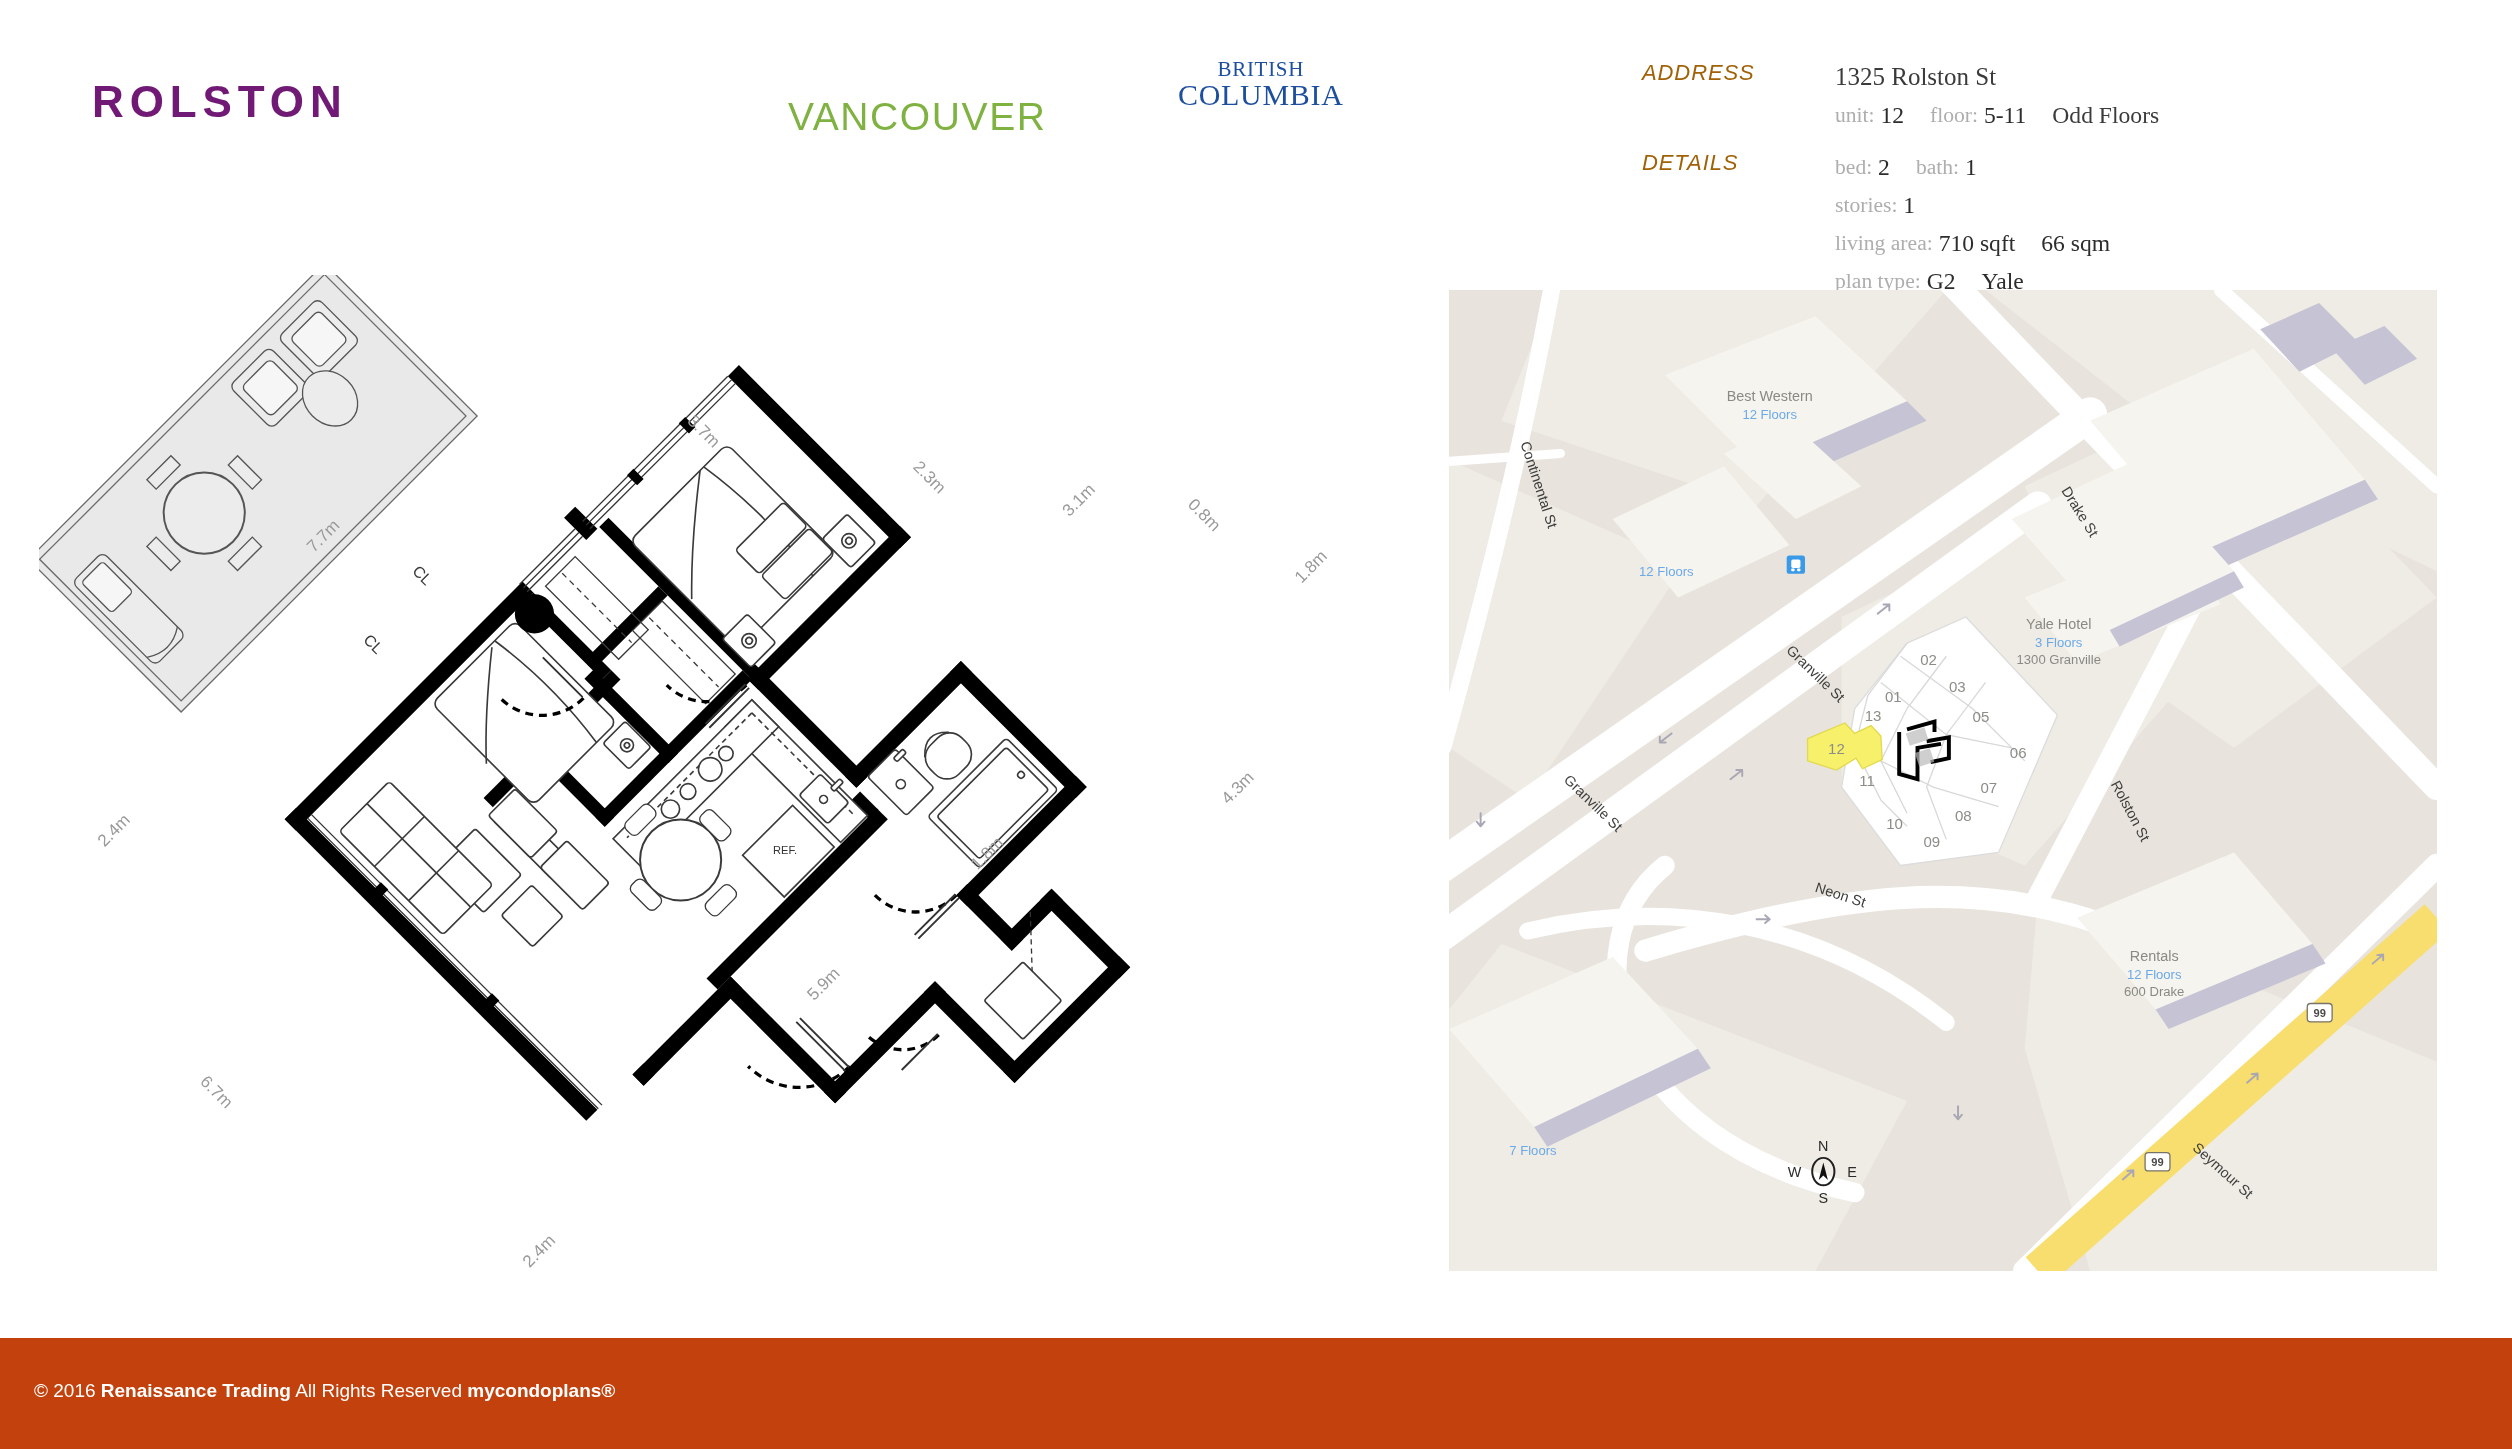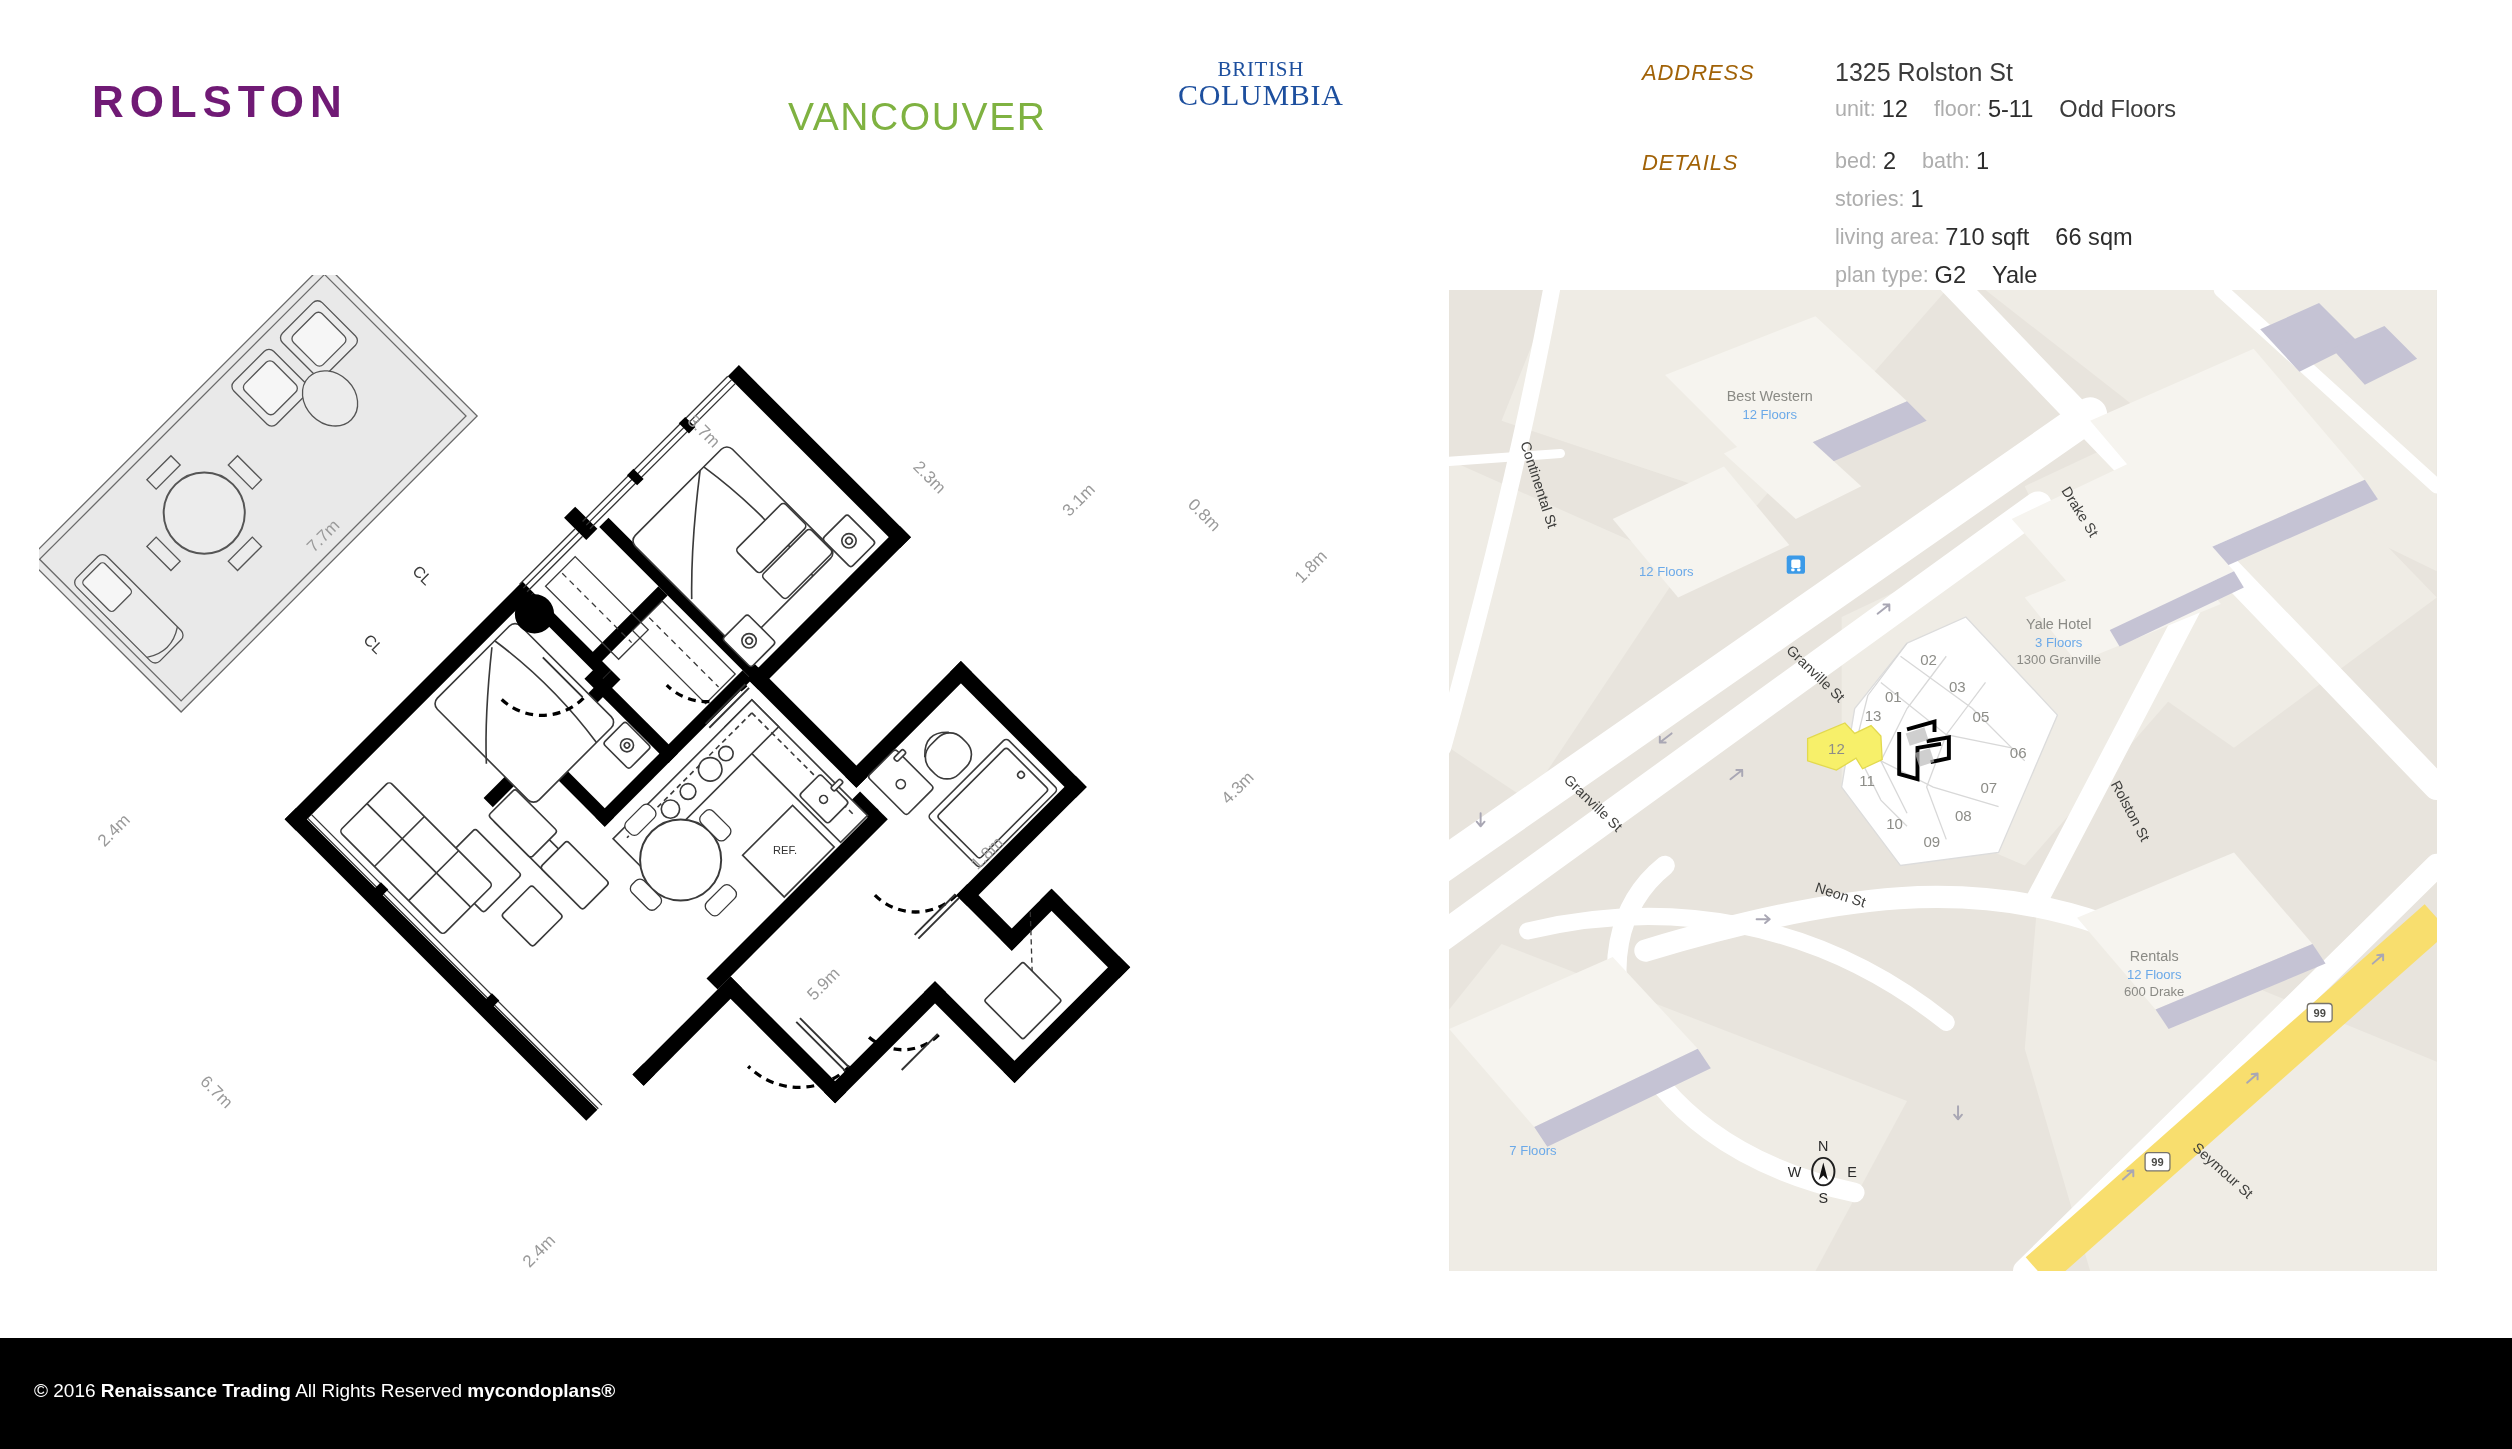--- a/index.html
+++ b/index.html
@@ -32,21 +32,21 @@
   #province-logo .l2 { display:block; font-size: 30px; letter-spacing: 0.7px; }
 
   
   #spec { position: absolute; left: 1642px; top: 58px; width: 850px; }
   .spec-row { display: flex; align-items: flex-start; margin-bottom: 2.6px; }
   .spec-key {
     width: 193px; font-size: 22px; color: #a16207;
     letter-spacing: 0.9px; padding-top: 2px; font-style: italic;
   }
   .spec-val { flex: 1; }
-  .spec-line { display: flex; align-items: flex-start; height: 38px; }
+  .spec-line { display: flex; align-items: center; height: 38px; font-family: Liberation Serif, serif; }
   .spec-line .addr { font-size: 25px; color: #3b3b3b; }
   .lbl { font-size: 21.6px; color: #aeaeae; margin-right: 5.9px; }
   .val { font-size: 23.6px; color: #2d2d2d; margin-right: 26px; }
   .val.plain { color: #3b3b3b; }
   #spec .details-block { margin-top: 14.4px; }
 
   
   #plan-area { position: absolute; left: 39px; top: 275px; width: 1348px; height: 1040px; }
   #plan-svg { position: absolute; left: 0; top: 0; }
 
@@ -62,21 +62,21 @@
   .m-floors { font-size: 20px; fill: #6ba9e8; }
   .m-addr { font-size: 20px; fill: #8a8a85; }
   .m-street { font-size: 22px; fill: #3d3d3b; }
   .m-unit { font-size: 23px; fill: #8d8d88; }
   .m-compass { font-size: 22px; fill: #2b2b2b; }
   .m-shield { font-size: 17px; fill: #4a4a46; font-weight: bold; }
 
   
   #footer {
     position: absolute; left: 0; top: 1338px;
-    width: 2512px; height: 111px; background: #000000;
+    width: 2512px; height: 111px; background: #c2410c;
   }
   #footer-left {
     position: absolute; left: 34px; top: 42px;
     color: #fff; font-size: 19px; white-space: nowrap;
   }
   #footer-left .b { font-weight: bold; }
   #footer-right {
     position: absolute; left: 845px; top: 42px;
     color: #fff; font-size: 17.7px; white-space: nowrap;
   }

